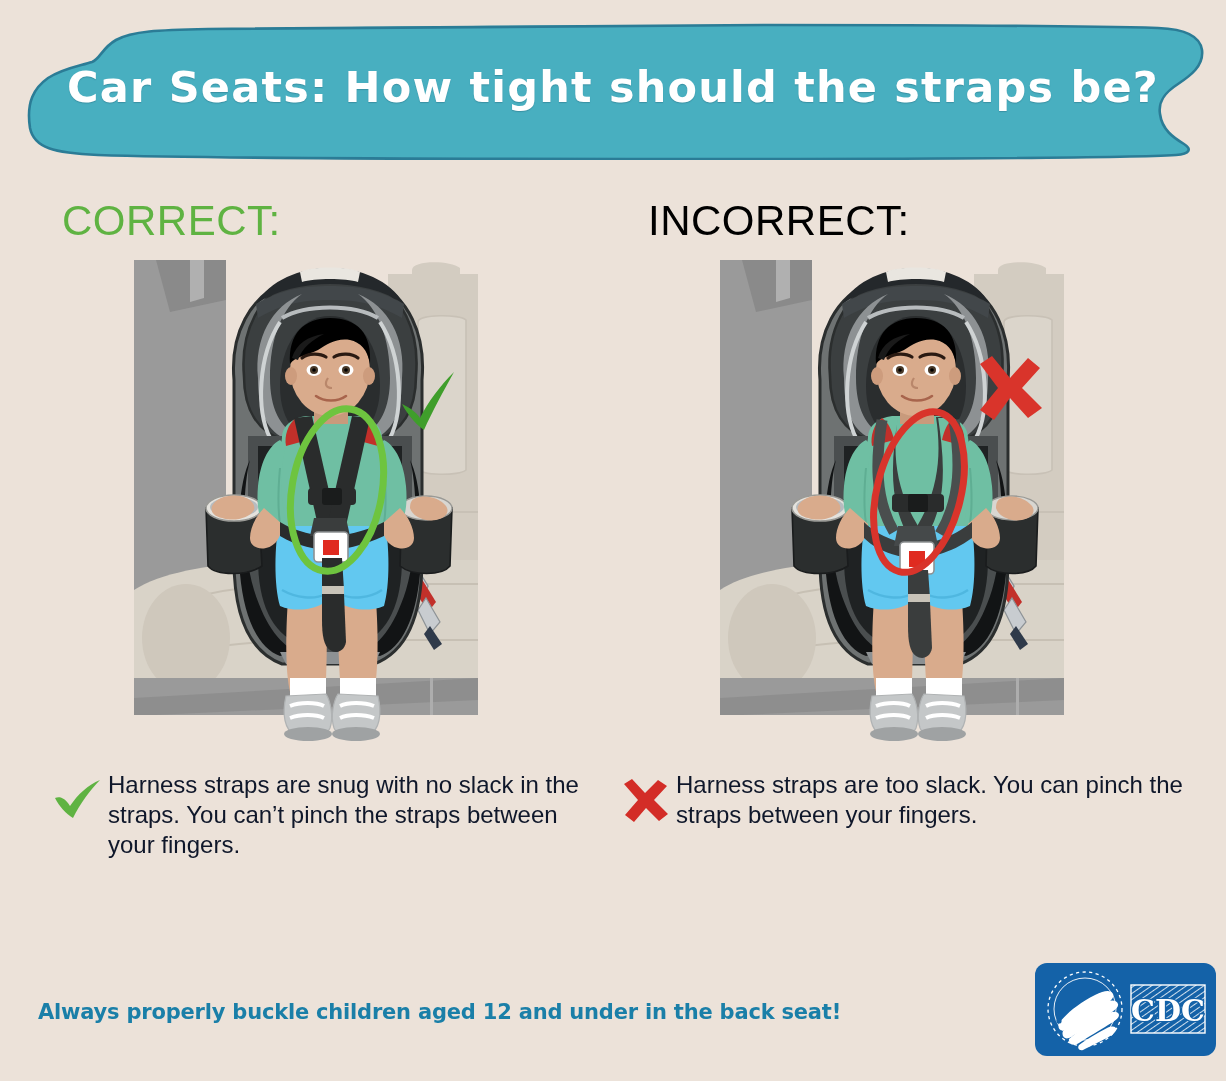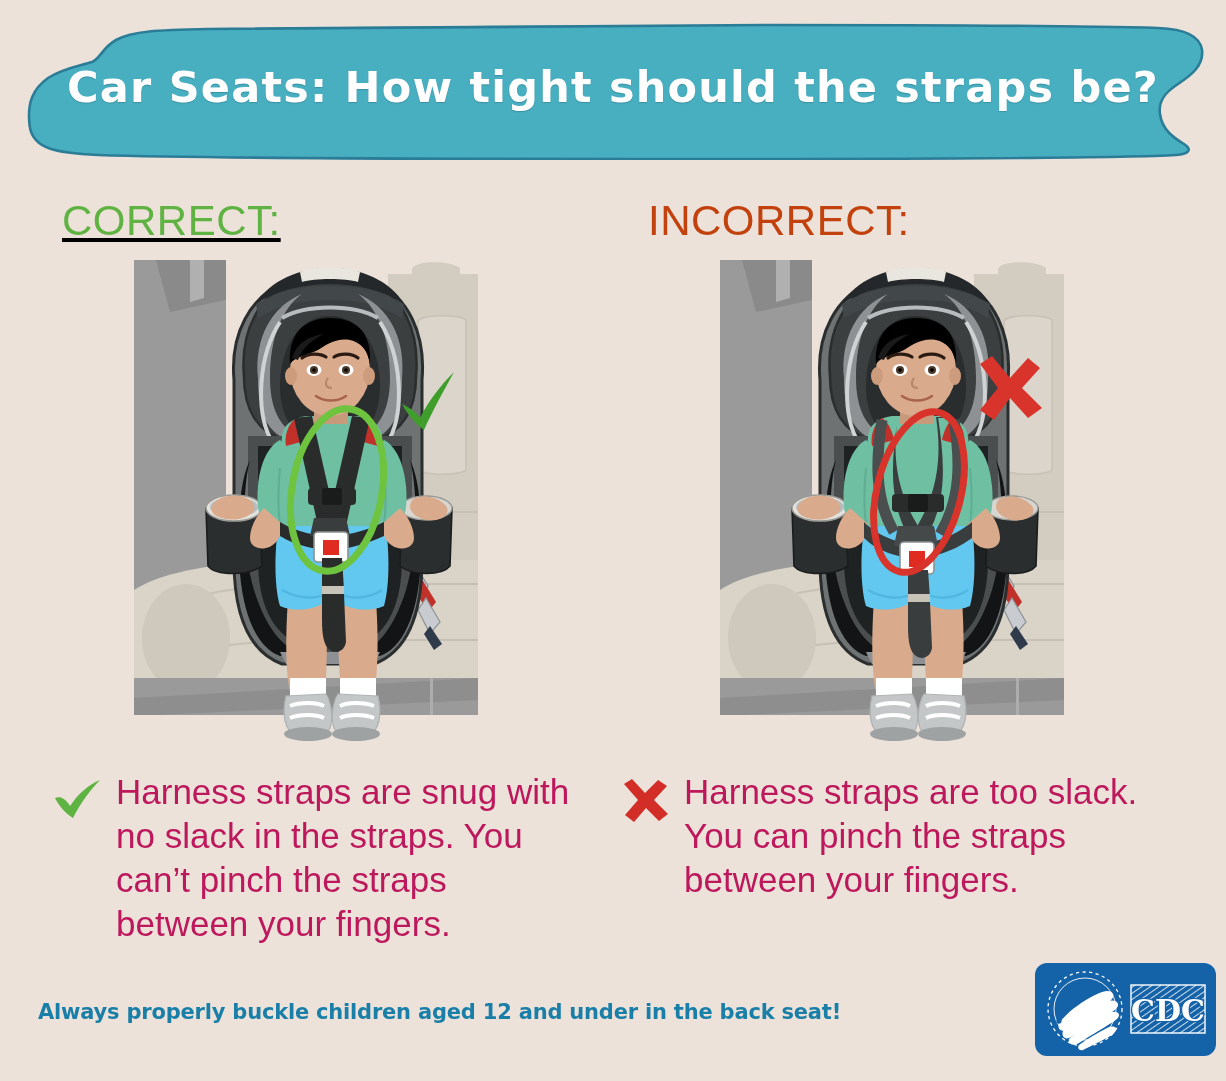--- a/index.html
+++ b/index.html
@@ -23,21 +23,21 @@
     font-family:"DejaVu Sans", sans-serif;
     font-size:43px;
     font-weight:bold;
     letter-spacing:1.2px;
     text-shadow:0 1px 1px rgba(30,90,110,.35);
     white-space:nowrap;
   }
 
   
   .column { position:absolute; top:200px; width:560px; }
-  #col-correct   { left:34px;text-decoration:underline; }
+  #col-correct   { left:34px; }
   #col-incorrect { left:620px; }
 
   .col-heading {
     font-size:42px;
     letter-spacing:.5px;
     line-height:1;
     margin:0 0 18px 28px;
   }
   #heading-correct   { color:#5fb342; }
   #heading-incorrect { color:#d32d27; margin-left:28px; }
@@ -46,24 +46,24 @@
   .illo { position:relative; width:348px; height:490px; margin-left:96px; }
   #illo-incorrect { margin-left:96px; }
   .illo svg { display:block; position:absolute; left:0; top:0; }
 
   
   .caption-row { position:absolute; display:flex; align-items:flex-start; }
   #caption-correct   { left:52px;  top:770px; width:530px; }
   #caption-incorrect { left:620px; top:770px; width:570px; }
   .mark { flex:0 0 auto; width:52px; height:46px; margin-top:8px; }
   .caption-text {
-    color:#be185d;
-    font-size:35px;
+    color:#0f172a;
+    font-size:24px;
     line-height:1.26;
-    margin-left:12px;
+    margin-left:4px;
   }
 
   
   #footer-text {
     position:absolute; left:38px; top:1000px;
     color:#1a7fa8;
     font-family:"DejaVu Sans", sans-serif;
     font-size:21px;
     font-weight:bold;
     letter-spacing:-0.2px;
@@ -265,21 +265,21 @@
       </g>
       <g>
         <path d="M272,144 C280,148 286,152 290,158 C298,142 310,126 324,112
                  C314,130 302,152 294,170 C288,166 278,156 272,144 Z" fill="#3f9e2b"></path>
       </g>
     </svg>
   </div>
 </div>
 
 <div class="column" id="col-incorrect">
-  <div class="col-heading" id="heading-incorrect" style="color: #c2410c;">INCORRECT:</div>
+  <div class="col-heading" id="heading-incorrect" style="color: #000000;">INCORRECT:</div>
 
   <div class="illo" id="illo-incorrect">
     <svg width="348" height="490" viewBox="0 0 348 490">
       <defs>
         <clipPath id="clipR">
             <rect x="0" y="0" width="348" height="455"></rect>
           </clipPath>
       </defs>
 
       <g clip-path="url(#clipR)">

